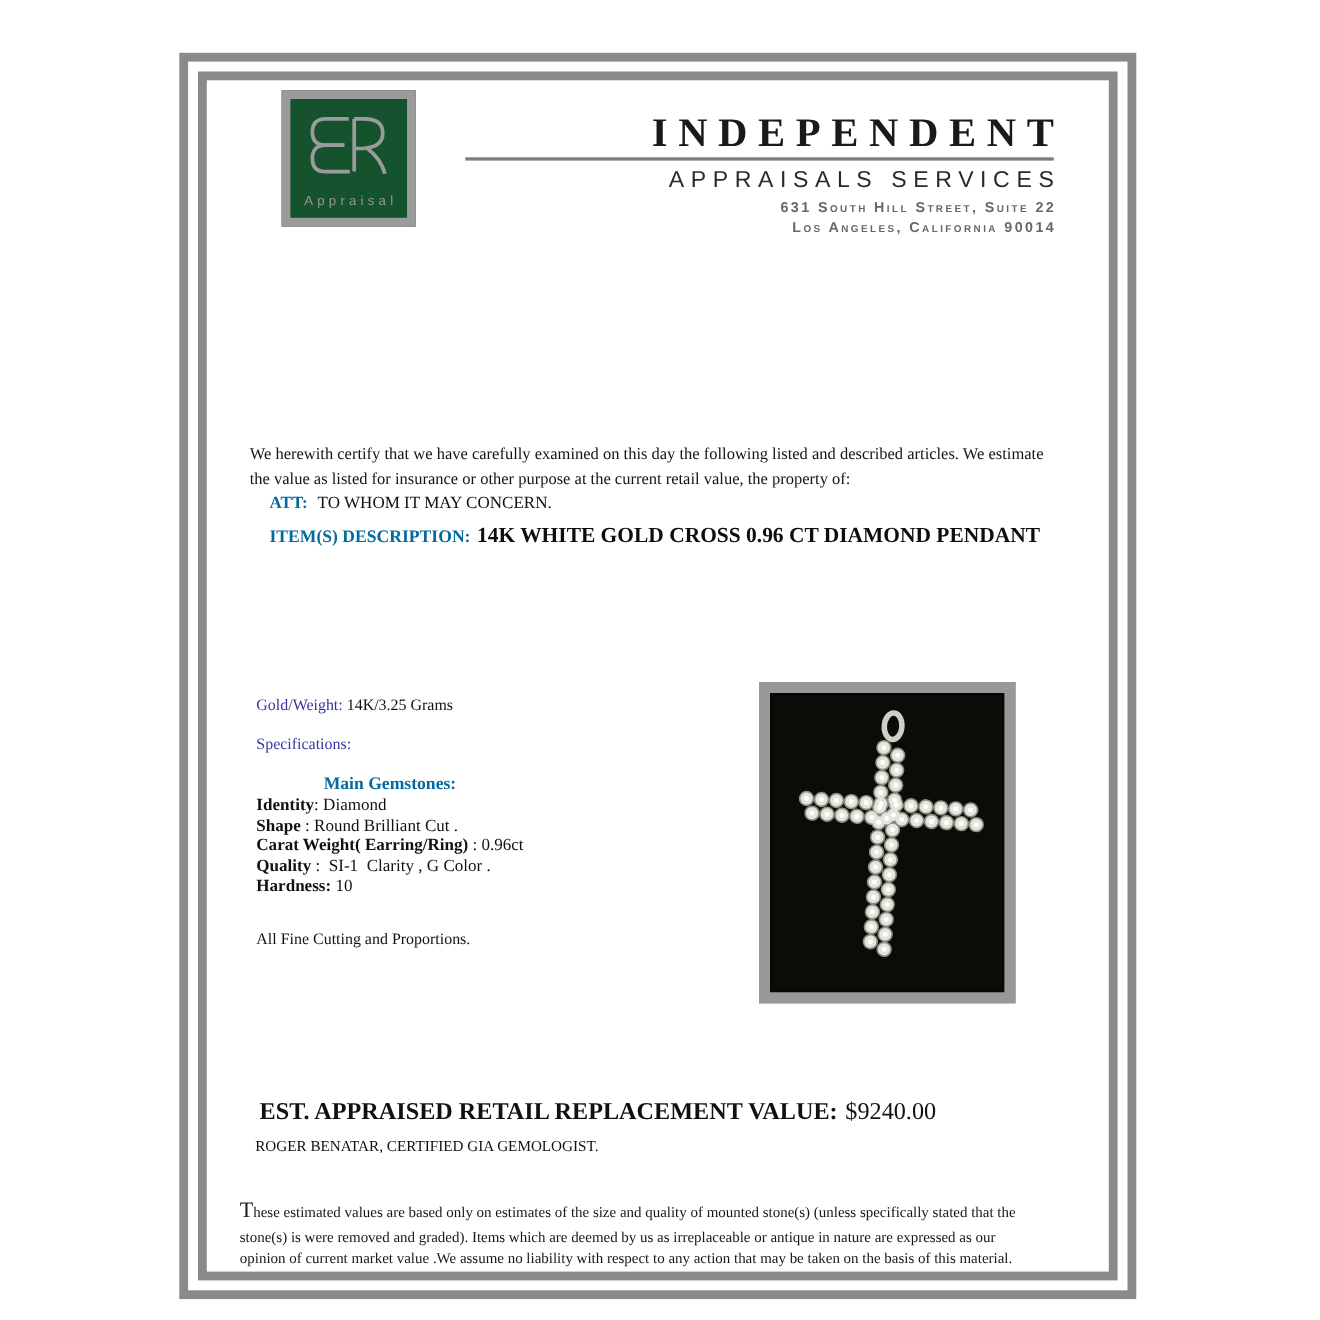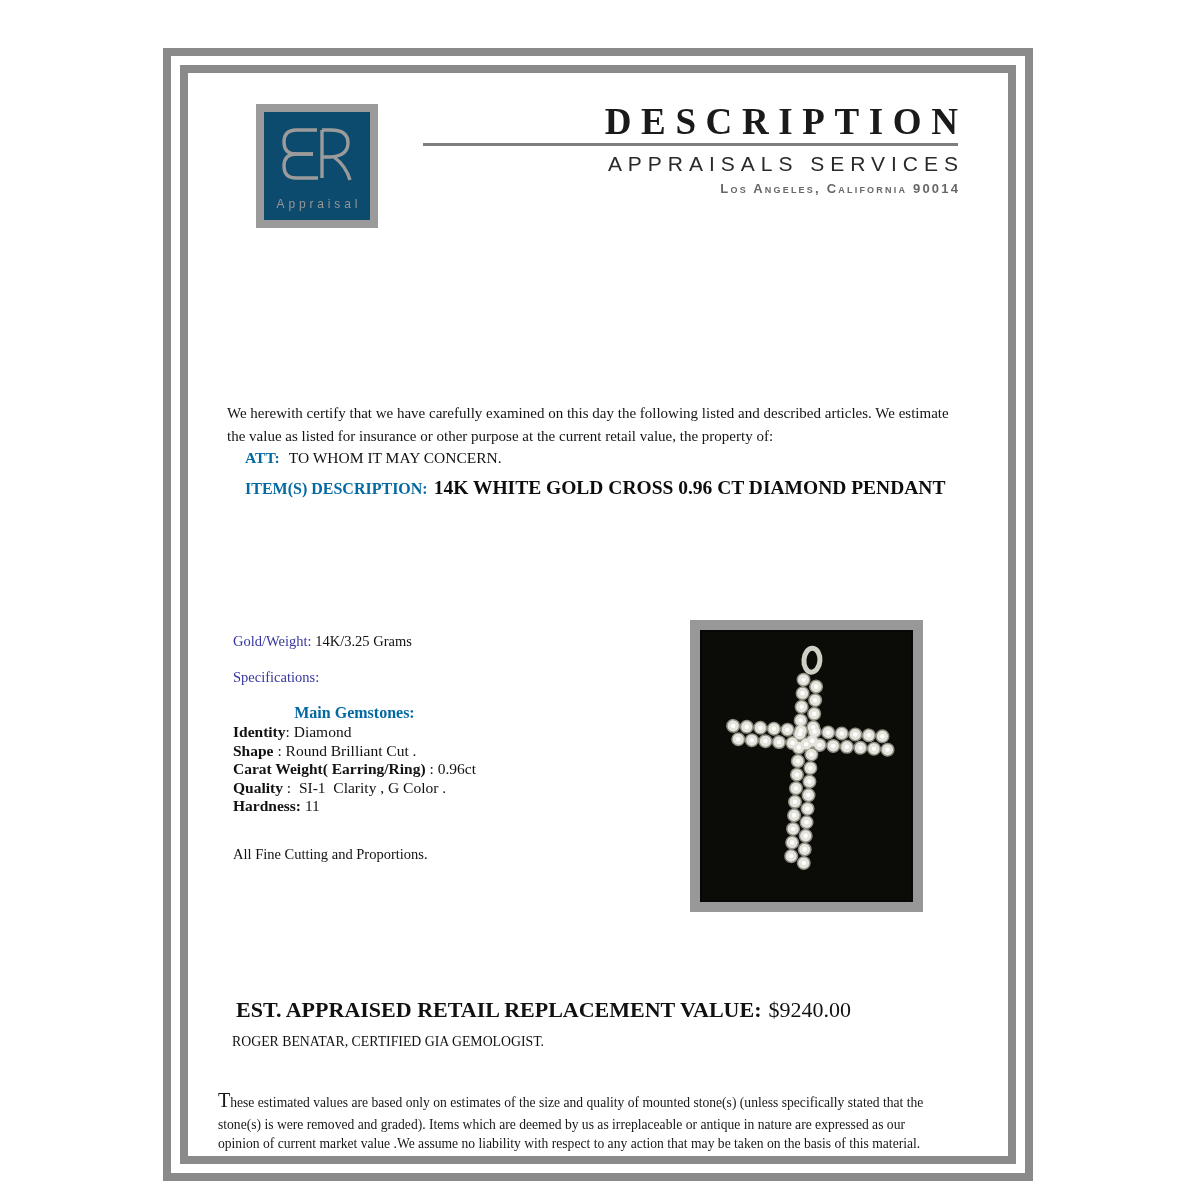--- a/index.html
+++ b/index.html
@@ -4,22 +4,22 @@
 <style>
   html,body{margin:0;padding:0;background:#ffffff;}
   .canvas{position:relative;width:1200px;height:1200px;background:#ffffff;overflow:hidden;
           font-family:"Liberation Serif", serif;color:#111;}
   
   .frame-outer{position:absolute;left:163px;top:48px;width:870px;height:1133px;
                border:8px solid #8a8a8a;box-sizing:border-box;}
   .frame-inner{position:absolute;left:9px;top:9px;right:9px;bottom:9px;
                border:8px solid #8a8a8a;}
   
-  .logo{position:absolute;left:256px;top:104px;width:122px;height:124px;
-        border:8px solid #9b9b9b;box-sizing:border-box;background:#0c4a6e;}
+  .logo{position:absolute;left:256px;top:82px;width:122px;height:124px;
+        border:8px solid #9b9b9b;box-sizing:border-box;background:#14532d;}
   .logo svg{display:block;margin:12px auto 0 auto;}
   .logo-label{position:absolute;left:0;right:0;bottom:9px;text-align:center;
               font-family:"Liberation Sans", sans-serif;font-size:12px;color:#979797;
               letter-spacing:0.32em;margin-right:-0.32em;}
   
   .header{position:absolute;left:423px;top:103px;width:535px;text-align:right;}
   .header-title{font-size:37px;font-weight:700;letter-spacing:0.26em;margin-right:-0.26em;
                 color:#1a1a1a;line-height:1;}
   .header-rule{height:3px;background:#7e7e7e;margin-top:3px;}
   .header-sub{font-family:"Liberation Sans", sans-serif;font-size:21px;color:#2a2a2a;
@@ -79,24 +79,25 @@
         <path d="M 36,30 H 19 Q 7,30 7,42 Q 7,54 19,54 H 41"></path>
         <path d="M 45,6 V 54"></path>
         <path d="M 45,6 H 54 Q 71,6 71,19 Q 71,32 53,33 H 45"></path>
         <path d="M 57,33 Q 69,42 73,56"></path>
       </g>
     </svg>
     <div class="logo-label">Appraisal</div>
   </div>
 
   <div class="header">
-    <div class="header-title">DESCRIPTION</div>
+    <div class="header-title">INDEPENDENT</div>
     <div class="header-rule"></div>
     <div class="header-sub">APPRAISALS SERVICES</div>
     <div class="header-addr">
+      <div>631 South Hill Street, Suite 22</div>
       <div>Los Angeles, California 90014</div>
     </div>
   </div>
 
 
   <div class="certify">We herewith certify that we have carefully examined on this day the following listed and described articles. We estimate the value as listed for insurance or other purpose at the current retail value, the property of:</div>
 
   <div class="att-line">
     <span class="blue-bold">ATT:</span><span class="att-value">TO WHOM IT MAY CONCERN.</span>
   </div>
@@ -119,21 +120,21 @@
     <div>
       <span class="b">Shape</span><span class="pre"> : Round Brilliant Cut .</span>
     </div>
     <div>
       <span class="b">Carat Weight( Earring/Ring)</span><span class="pre"> : 0.96ct</span>
     </div>
     <div>
       <span class="b">Quality</span><span class="pre"> :  SI-1  Clarity , G Color .</span>
     </div>
     <div>
-      <span class="b">Hardness:</span><span class="pre"> 11</span>
+      <span class="b">Hardness:</span><span class="pre"> 10</span>
     </div>
   </div>
 
   <div class="note-line">All Fine Cutting and Proportions.</div>
 
   <div class="photo">
     <svg width="213" height="272" viewBox="0 0 213 272">
       <rect width="213" height="272" fill="#070705"></rect>
       <rect x="2" y="2" width="209" height="268" fill="#0b0b08"></rect>
       <g transform="rotate(4 106 115)">

